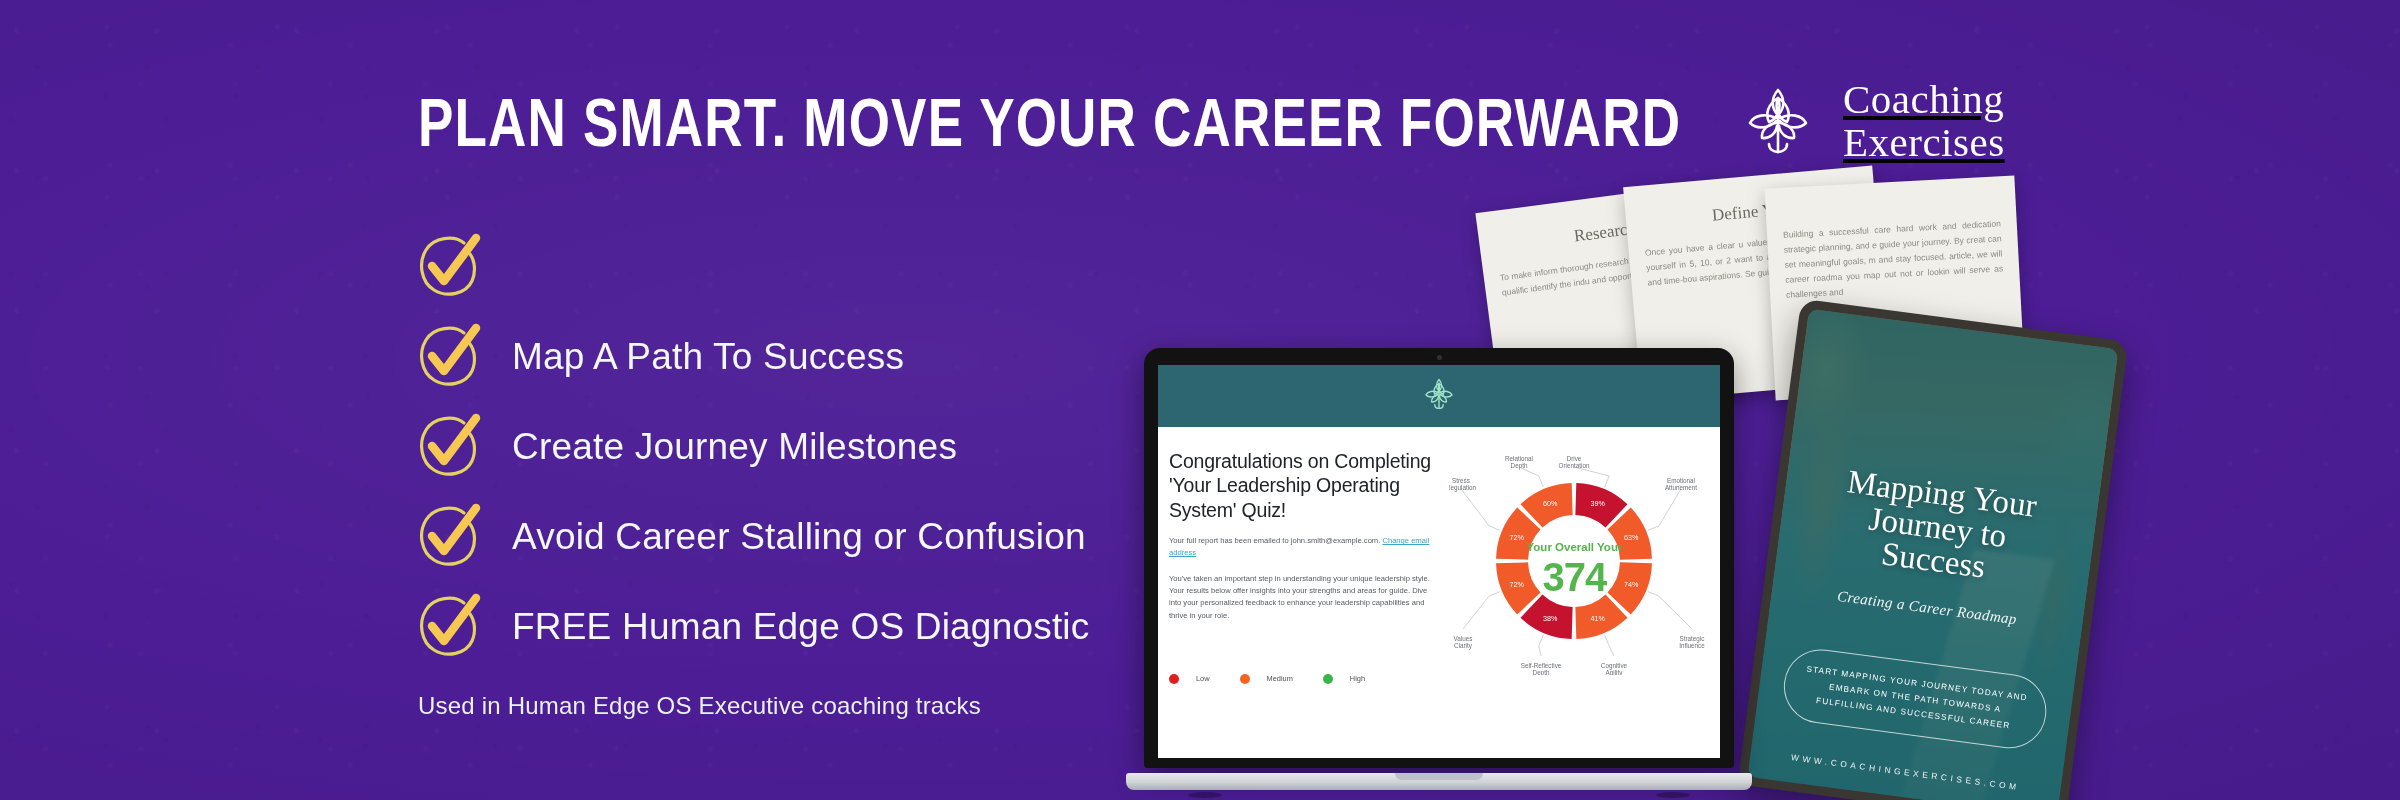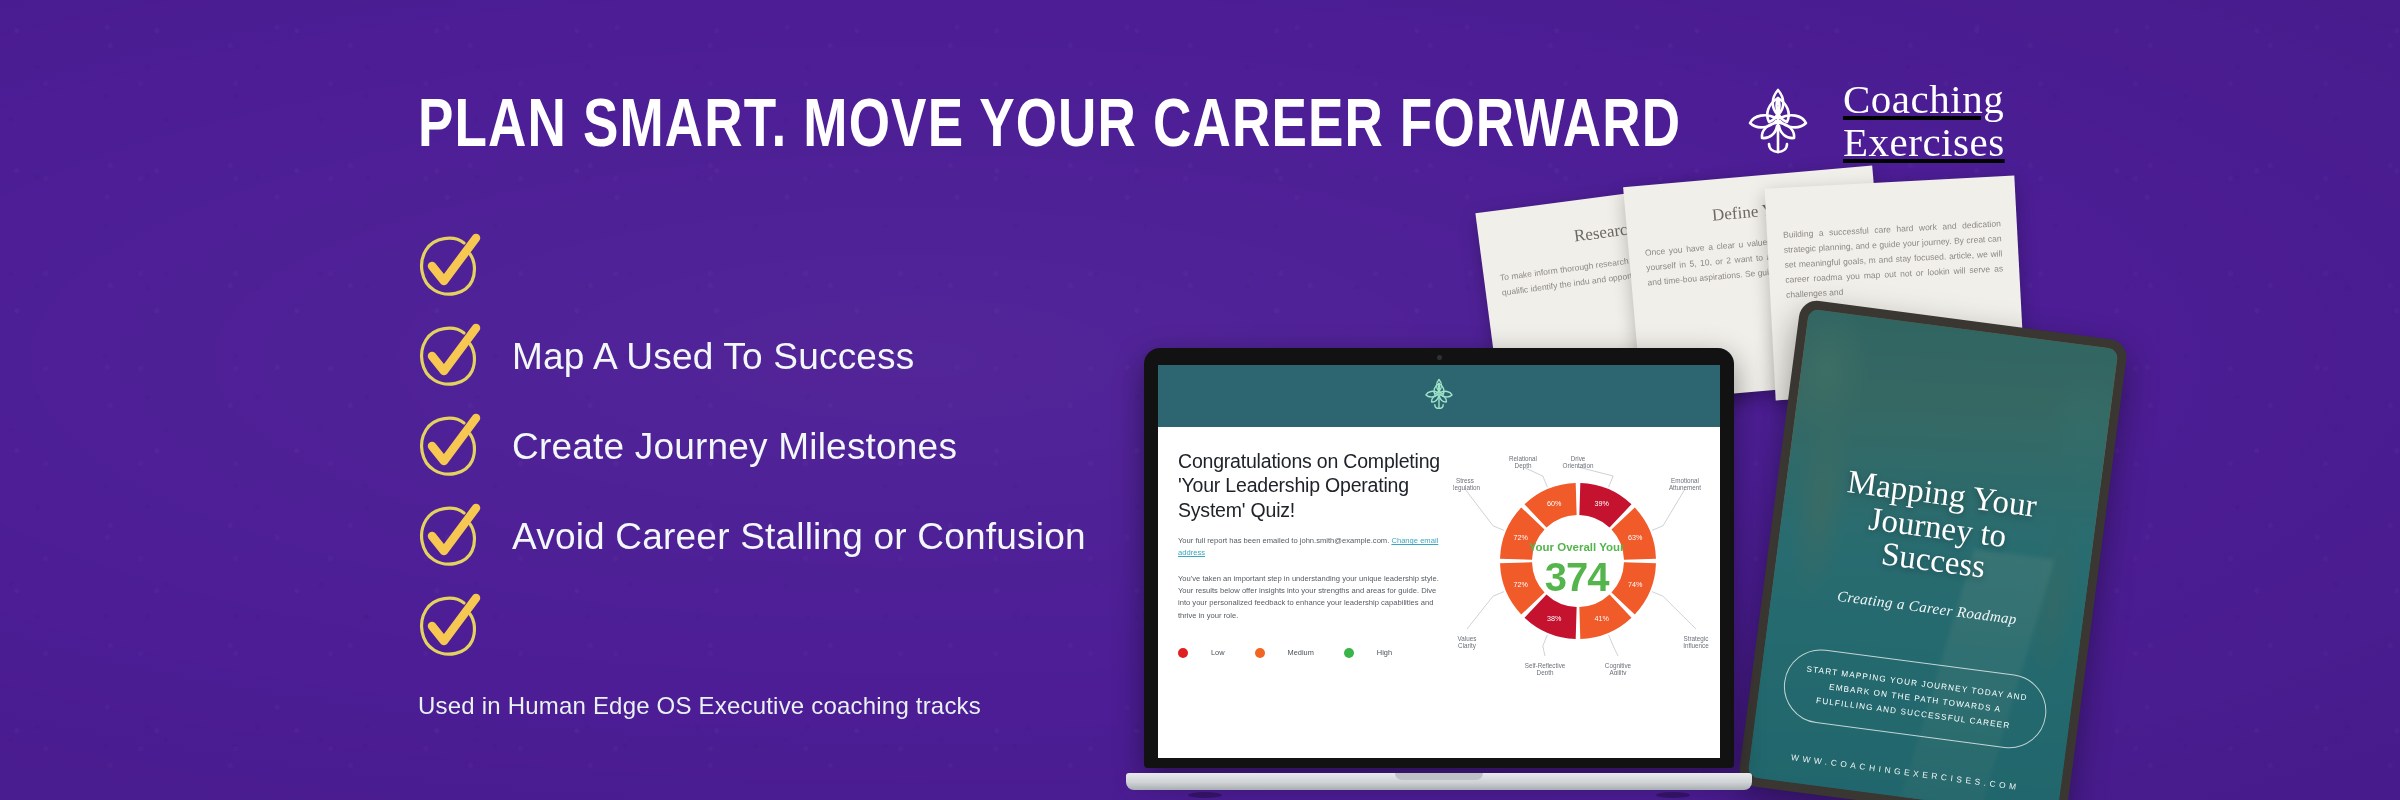--- a/index.html
+++ b/index.html
@@ -215,33 +215,33 @@
   .laptop-foot{
     position:absolute; bottom:2px; width:34px; height:6px;
     background:rgba(0,0,0,.28); border-radius:50%;
   }
 
   
   .app-header {
     height:62px; background:#2d6670;
     display:flex; align-items:center; justify-content:center;
   }
-  .app-body { display:flex; padding:22px 20px 0 20px; gap:8px; }
+  .app-body { display:flex; padding:22px 20px 0 11px; gap:8px; }
   .app-left { width:52%; }
   .app-right { width:48%; position:relative; }
   .app-title {
     font-size:19.5px; font-weight:400; line-height:1.25; color:#20242a;
     letter-spacing:-.2px;
   }
   .app-para {
     font-size:7.6px; line-height:1.62; color:#555c63; margin-top:13px;
   }
   .app-link { color:#3aa6bf; text-decoration:underline; }
   .legend { display:flex; gap:30px; margin-top:26px; align-items:center; }
-  .legend-item { display:flex; align-items:center; gap:23px; font-size:7.4px; color:#4a5057; }
+  .legend-item { display:flex; align-items:center; gap:17px; font-size:7.4px; color:#4a5057;margin-top:26px; }
   .legend-dot { width:10px; height:10px; border-radius:50%; display:inline-block; }
 
   .donut-wrap { position:relative; width:100%; height:230px; margin-top:-4px; }
   .donut-wrap svg { position:absolute; left:0; top:0; }
   .score-label {
     position:absolute; left:0; right:0; top:96px;
     text-align:center; color:#54b54c; font-size:11.5px; font-weight:600;
   }
   .score-value {
     position:absolute; left:0; right:0; top:110px;
@@ -268,21 +268,21 @@
         </svg>
       </span>
     </div>
     <div class="check-row">
       <span class="check-icon">
         <svg width="74" height="74" viewBox="0 0 74 74">
           <path d="M52 13 C42 5, 22 7, 14 20 C6 33, 9 52, 22 60 C35 68, 54 64, 60 51 C64 42, 63 31, 58 24" fill="none" stroke="#e3d25f" stroke-width="3.2" stroke-linecap="round"></path>
           <path d="M20 36 L32 51 L64 8" fill="none" stroke="#f6c851" stroke-width="8.5" stroke-linecap="round" stroke-linejoin="round"></path>
         </svg>
       </span>
-      <span class="check-label">Map A Used To Success</span>
+      <span class="check-label">Map A Path To Success</span>
     </div>
     <div class="check-row">
       <span class="check-icon">
         <svg width="74" height="74" viewBox="0 0 74 74">
           <path d="M52 13 C42 5, 22 7, 14 20 C6 33, 9 52, 22 60 C35 68, 54 64, 60 51 C64 42, 63 31, 58 24" fill="none" stroke="#e3d25f" stroke-width="3.2" stroke-linecap="round"></path>
           <path d="M20 36 L32 51 L64 8" fill="none" stroke="#f6c851" stroke-width="8.5" stroke-linecap="round" stroke-linejoin="round"></path>
         </svg>
       </span>
       <span class="check-label">Create Journey Milestones</span>
     </div>
@@ -295,20 +295,21 @@
       </span>
       <span class="check-label">Avoid Career Stalling or Confusion</span>
     </div>
     <div class="check-row">
       <span class="check-icon">
         <svg width="74" height="74" viewBox="0 0 74 74">
           <path d="M52 13 C42 5, 22 7, 14 20 C6 33, 9 52, 22 60 C35 68, 54 64, 60 51 C64 42, 63 31, 58 24" fill="none" stroke="#e3d25f" stroke-width="3.2" stroke-linecap="round"></path>
           <path d="M20 36 L32 51 L64 8" fill="none" stroke="#f6c851" stroke-width="8.5" stroke-linecap="round" stroke-linejoin="round"></path>
         </svg>
       </span>
+      <span class="check-label">FREE Human Edge OS Diagnostic</span>
     </div>
   </div>
 
   <div class="subnote">Used in Human Edge OS Executive coaching tracks</div>
 
   <div class="brand">
     <span class="brand-mark">
       <svg width="86" height="86" viewBox="0 0 86 86">
         <g fill="none" stroke="#ffffff" stroke-width="2.6" stroke-linecap="round" stroke-linejoin="round">
           <path d="M43 12 C36 20, 36 30, 43 37 C50 30, 50 20, 43 12 Z"></path>

